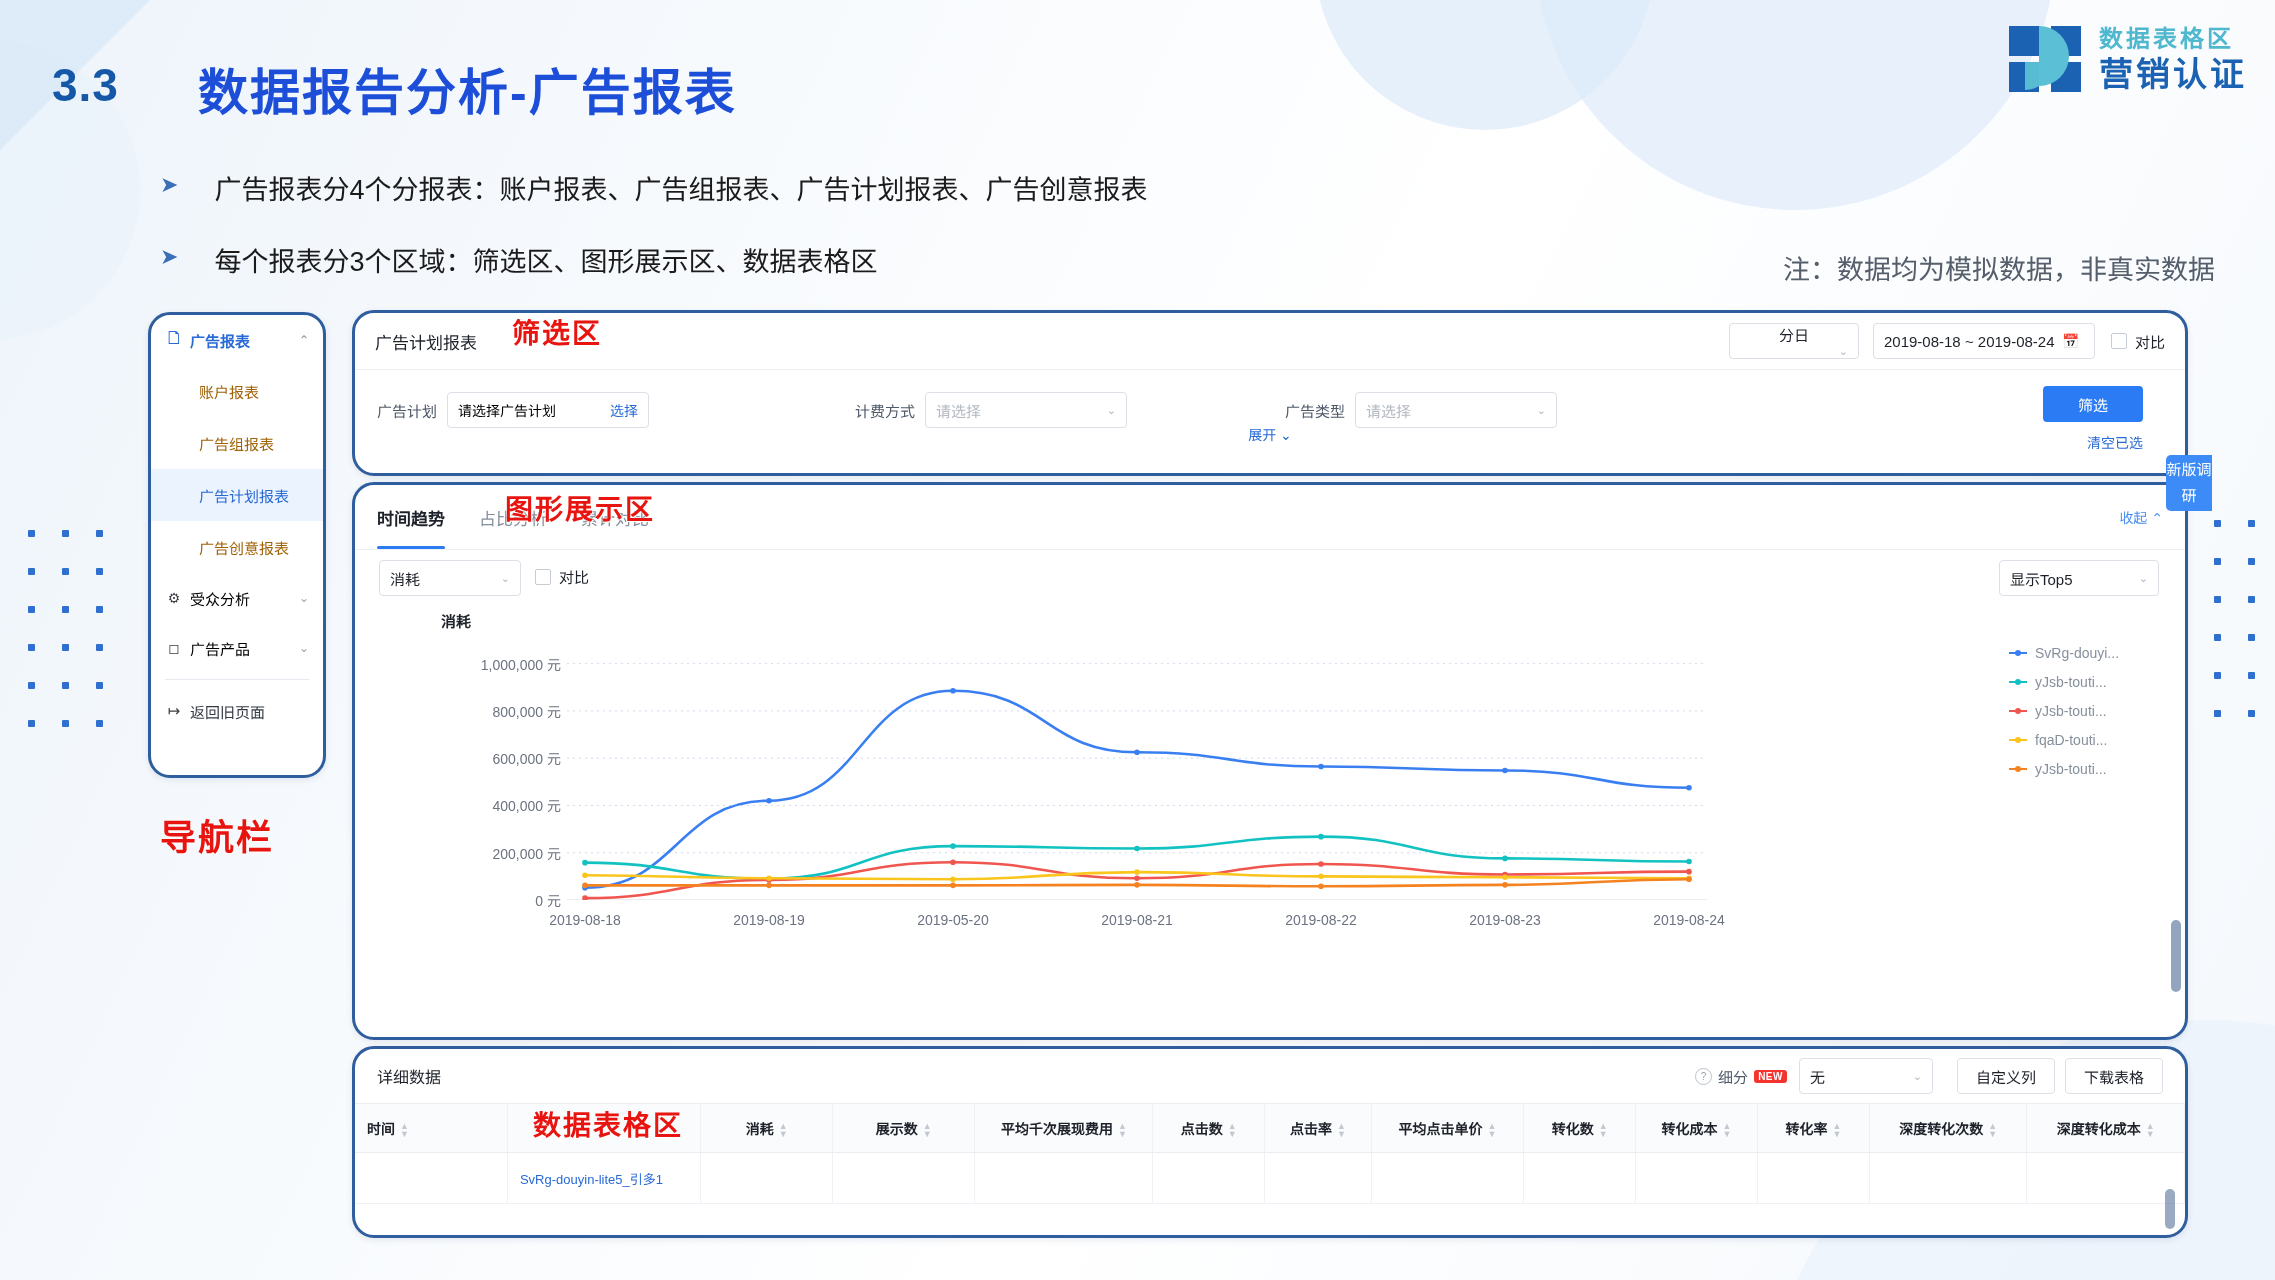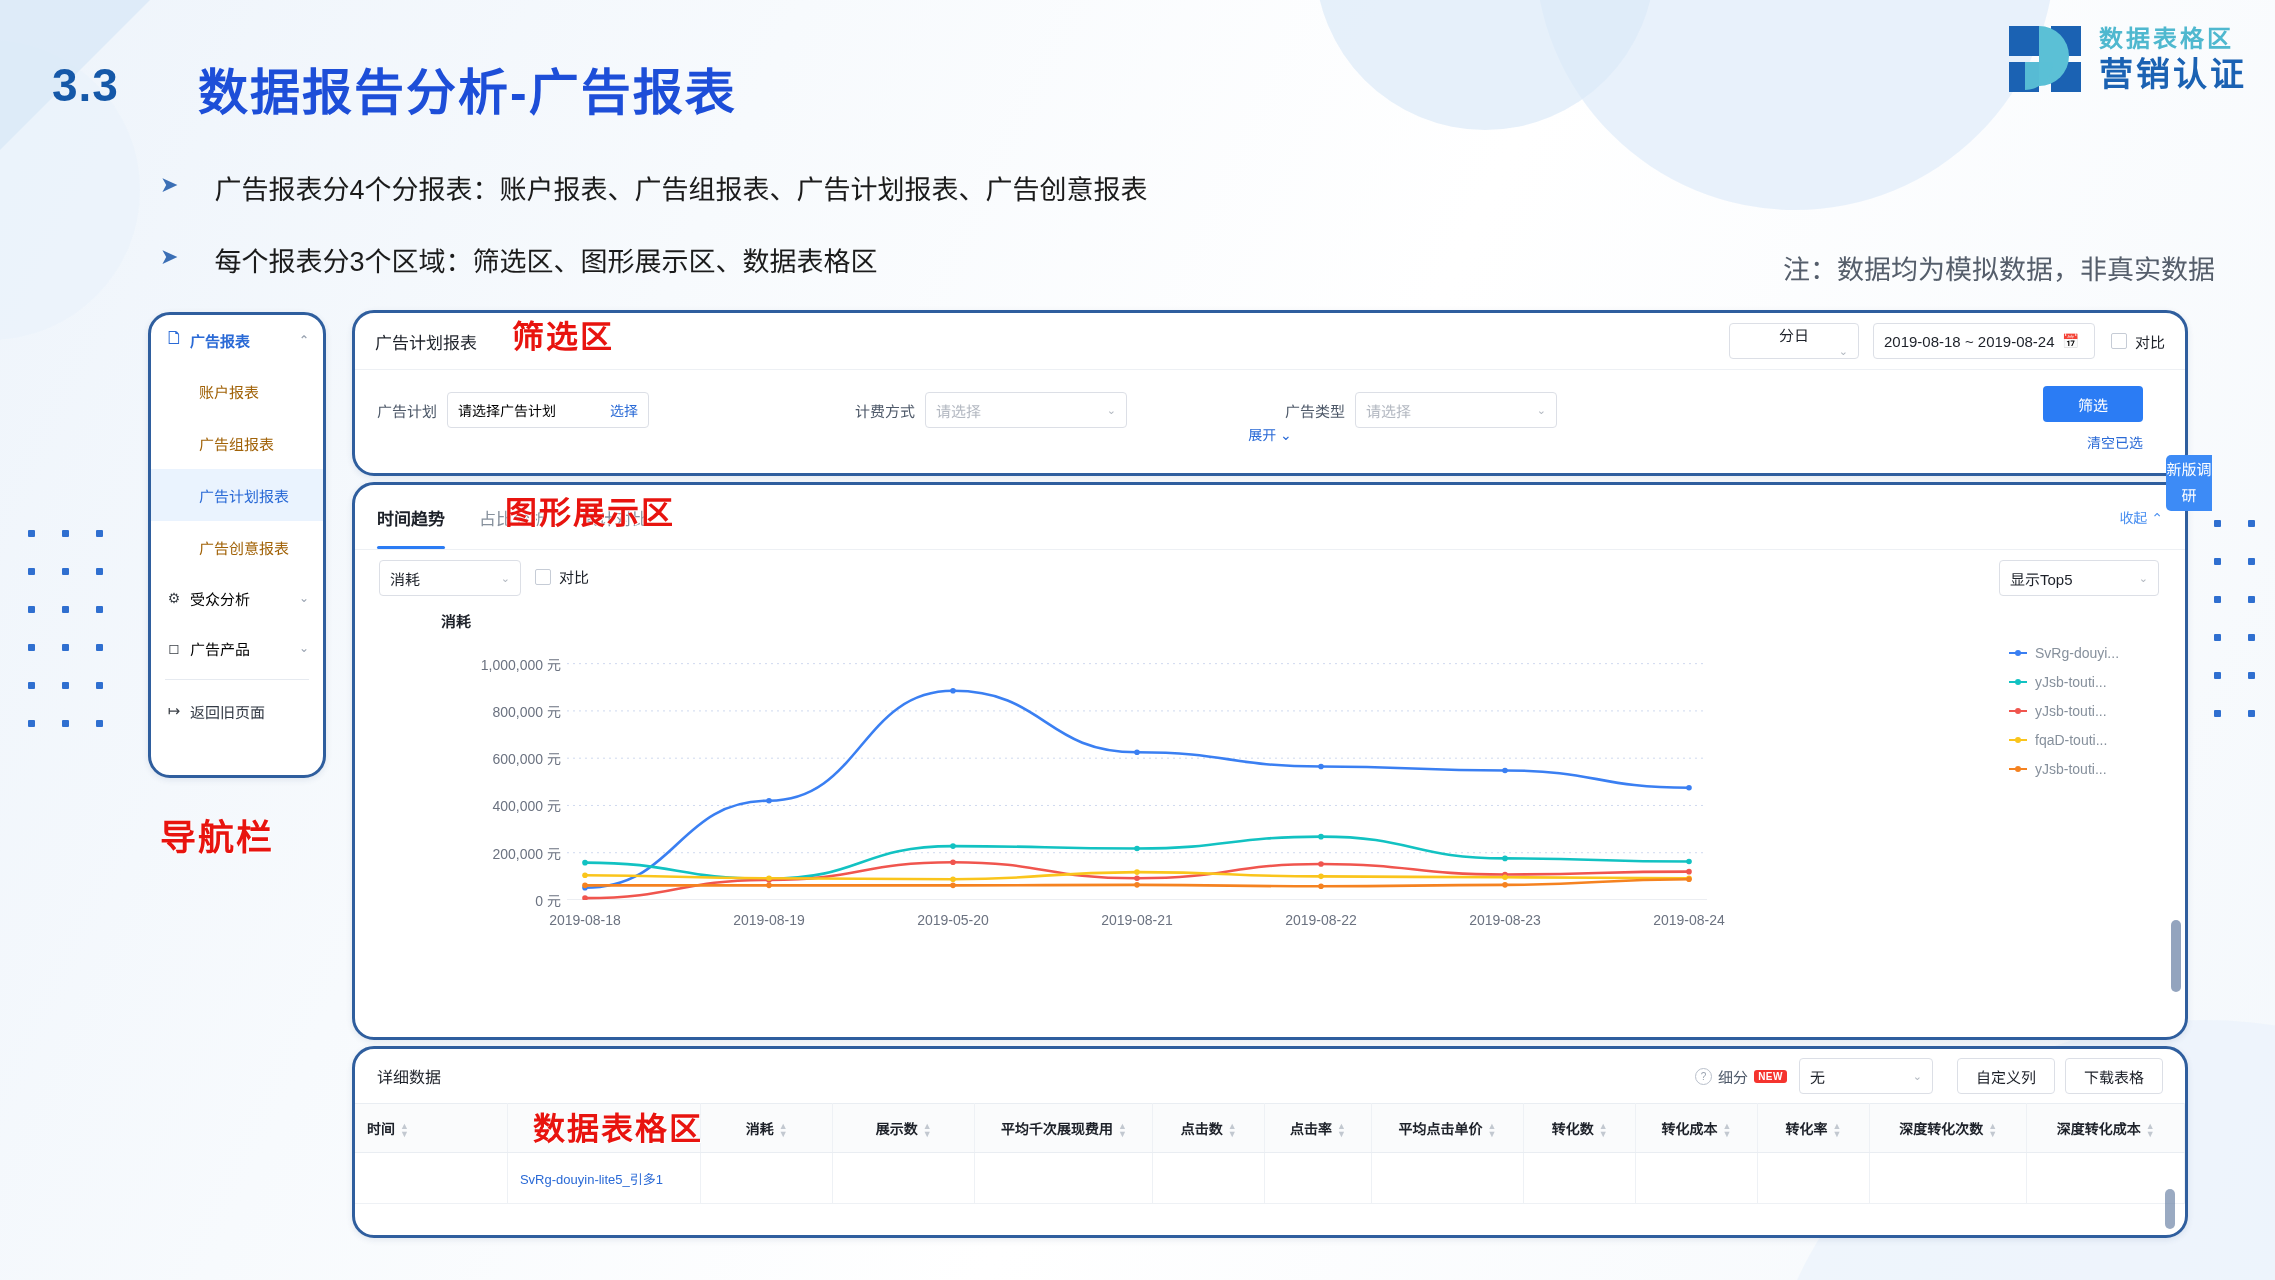--- a/index.html
+++ b/index.html
@@ -34,21 +34,21 @@
   .note{position:absolute;right:60px;top:248px;font-size:27px;color:#555e6b;}
 
   
   .logo{position:absolute;right:28px;top:24px;display:flex;align-items:center;gap:14px;}
   .logo-mark{width:78px;height:70px;position:relative;}
   .logo-text{display:flex;flex-direction:column;line-height:1;}
   .logo-text .t1{font-size:24px;color:#4fb8cf;font-weight:bold;letter-spacing:3px;}
   .logo-text .t2{font-size:34px;color:#1b62b3;font-weight:bold;letter-spacing:3px;margin-top:6px;}
 
   
-  .anno{position:absolute;color:#e8140f;font-weight:bold;font-size:32px;letter-spacing:2px;
+  .anno{position:absolute;color:#e8140f;font-weight:bold;font-size:28px;letter-spacing:2px;
         text-shadow:0 0 2px #fff,1px 1px 0 #fff;}
   .anno-filter{left:512px;top:311px;}
   .anno-chart{left:505px;top:487px;}
   .anno-nav{left:160px;top:808px;font-size:36px;}
   .anno-table{left:533px;top:1103px;}
 
   
   .card{position:absolute;background:#fff;border:3px solid #2f5e9e;border-radius:22px;
         box-shadow:0 2px 6px rgba(30,60,110,.10);}
 

